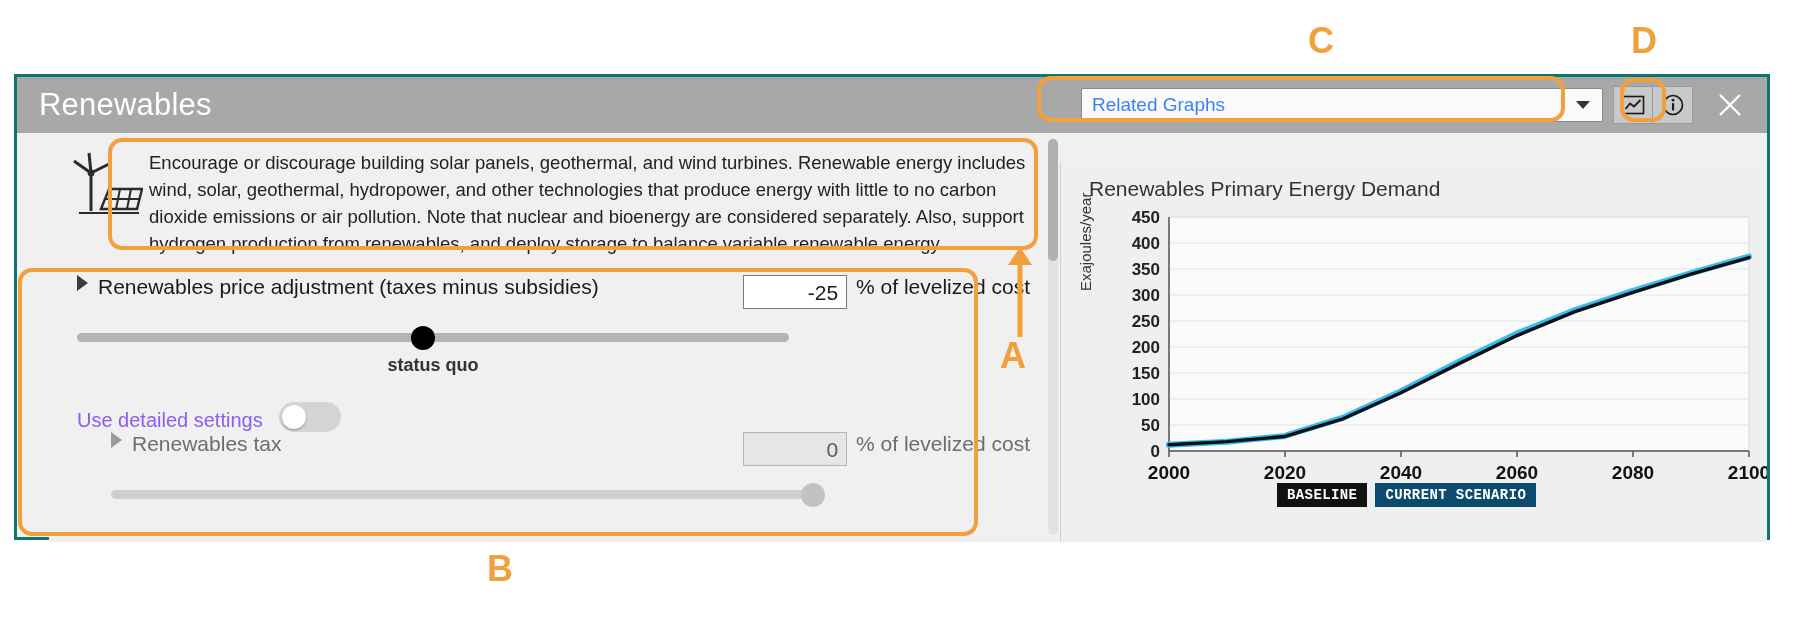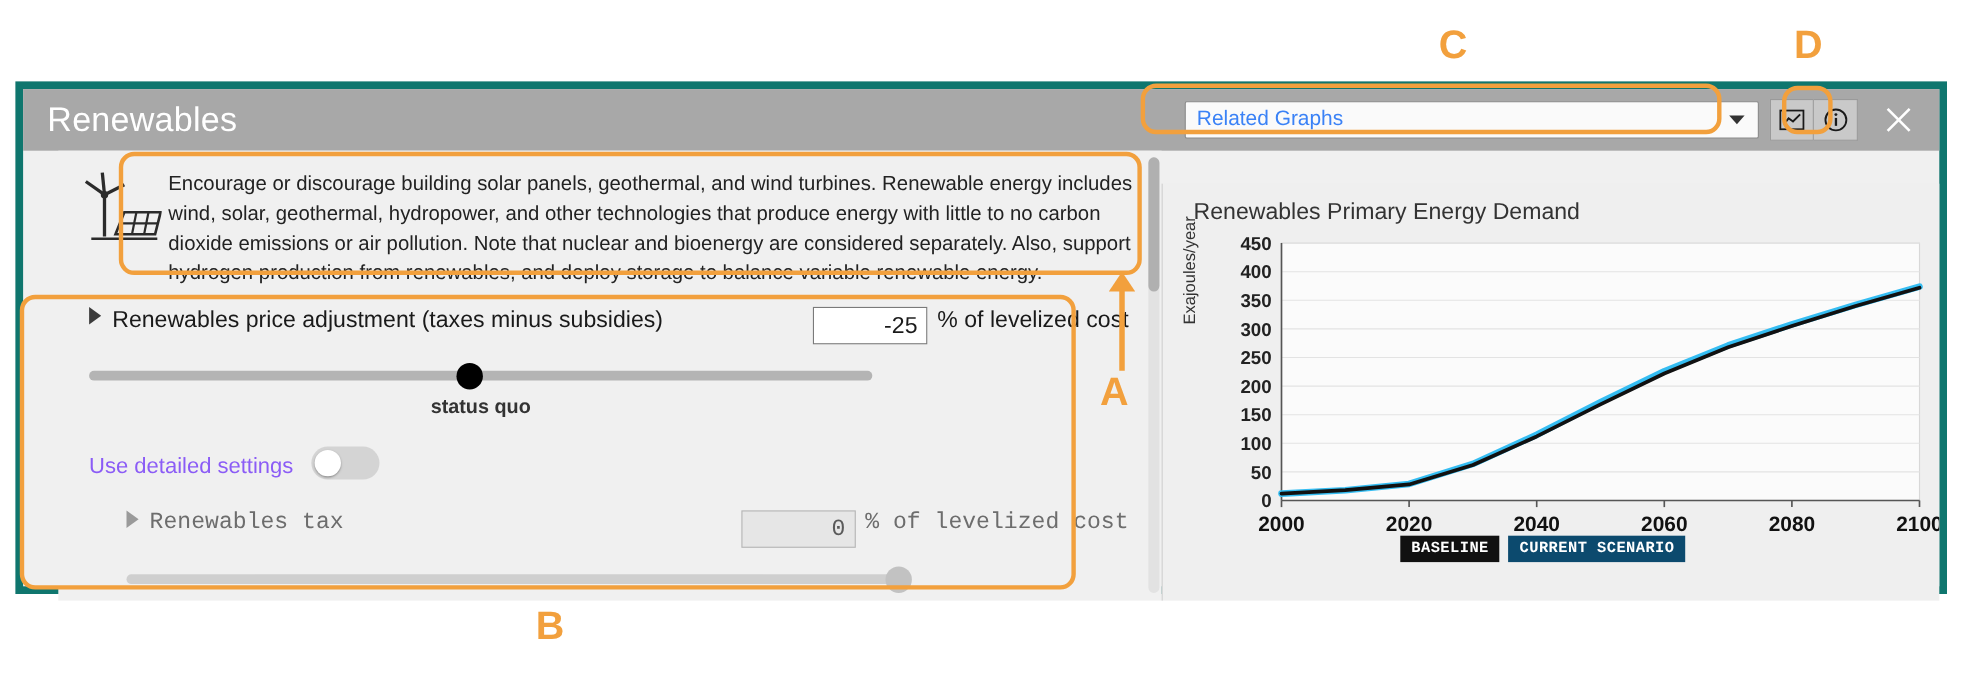--- a/index.html
+++ b/index.html
@@ -17,21 +17,21 @@
   }
 
   
   .panel {
     position: absolute;
     left: 14px;
     top: 74px;
     width: 1756px;
     height: 466px;
     background: #f0f0f0;
-    border: 7px solid #0f766e;
+    border: 3px solid #0f766e;
     box-sizing: border-box;
   }
 
   .titlebar {
     position: relative;
     height: 56px;
     background: #a8a8a8;
     display: flex;
     align-items: center;
     box-sizing: border-box;
@@ -267,23 +267,21 @@
     left: 3px;
     top: 3px;
     width: 24px;
     height: 24px;
     background: #ffffff;
     border-radius: 50%;
     box-shadow: 0 1px 2px rgba(0,0,0,.35);
   }
 
   .detail-section {
-    margin-top: 28px;
     padding-left: 34px;
-    font-family: Liberation Mono, monospace;
   }
   .detail-section .row-label { color: #6d6d6d; }
 
   
   .chart-title {
     font-size: 21px;
     color: #333;
     margin: 14px 0 2px 28px;
   }
   .chart-area {

